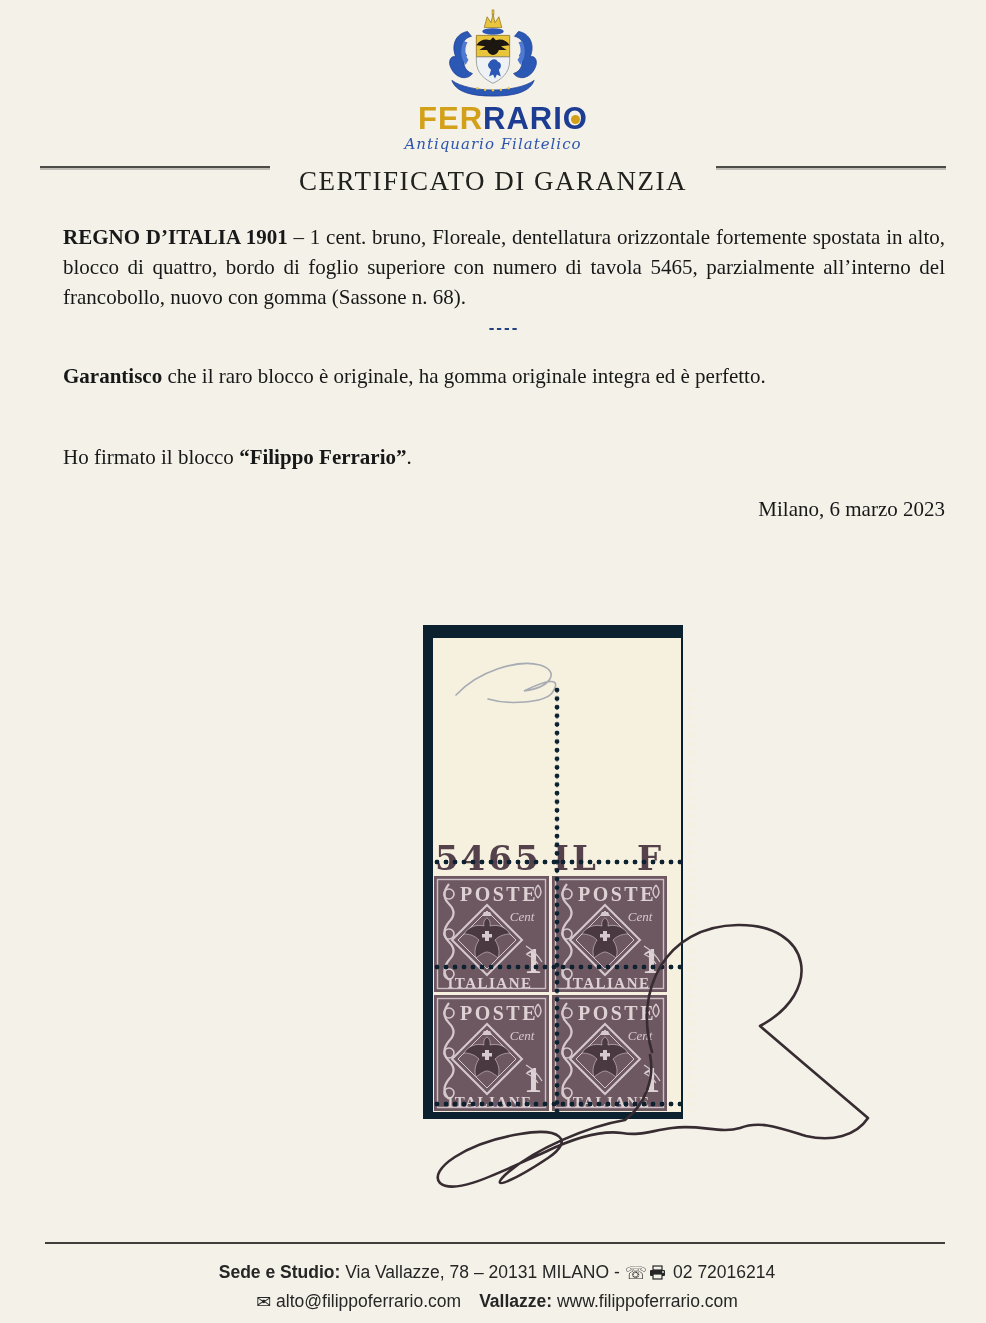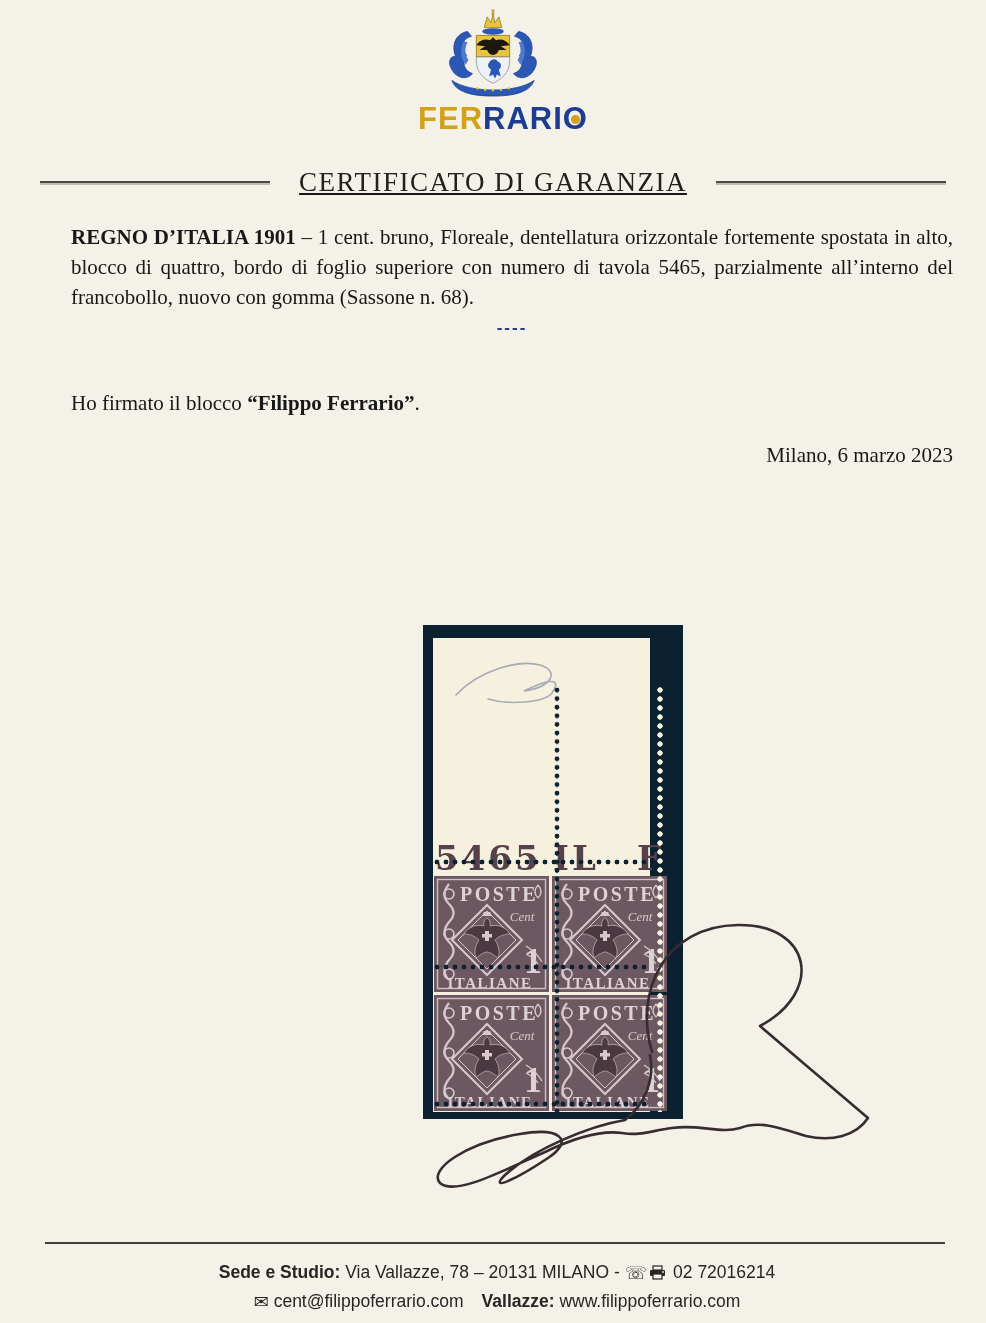--- a/index.html
+++ b/index.html
@@ -22,44 +22,44 @@
     content:"";position:absolute;left:50%;top:54%;width:9px;height:9px;
     margin:-4.5px 0 0 -4.5px;border-radius:50%;background:#d3a019;
   }
   .tagline{
     font-family:"DejaVu Serif",serif;font-style:italic;
     font-size:15px;color:#2d55ae;margin-top:1px;letter-spacing:1px;
   }
   
   .title-row{
     position:absolute;top:166px;left:40px;right:40px;height:32px;
-    display:flex;align-items:center;justify-content:space-between;text-decoration:underline;
+    display:flex;align-items:flex-start;justify-content:space-between;
   }
   .title-rule{width:230px;height:2px;background:#4c4b46;box-shadow:0 2px 0 rgba(90,90,85,.35);}
   .page-title{
     font-size:27px;letter-spacing:1.5px;color:#21211e;
     font-family:"Liberation Serif",serif;white-space:nowrap;padding:0 14px;
   }
   
   .body-text{
     position:absolute;top:222px;left:63px;width:882px;
-    font-size:21px;line-height:30px;text-align:justify;margin-left:8px;
+    font-size:21px;line-height:30px;text-align:justify;
   }
   .body-text p{margin:0;}
   .divider{
     text-align:center;color:#24427f;font-weight:bold;font-size:17px;
     letter-spacing:2px;line-height:18px;margin:7px 0 11px;
     font-family:"Liberation Sans",sans-serif;
   }
   .p3{margin-top:24px !important;}
   .p4{margin-top:51px !important;}
   .date{margin-top:22px !important;text-align:right;}
   
   .photo{position:absolute;left:423px;top:625px;width:260px;height:494px;background:#0b2130;}
-  .photo-inner{position:absolute;left:10px;top:13px;width:217px;height:474px;background:#f6f0df;}
+  .photo-inner{position:absolute;left:10px;top:13px;width:217px;height:474px;background:#f6f0df;padding-left:31px;}
   .pencil{position:absolute;left:15px;top:15px;}
   .plate-row{position:absolute;left:0;top:200px;width:235px;height:42px;}
   .plate-row span{
     position:absolute;top:0;font-family:"DejaVu Serif",serif;font-weight:bold;
     font-size:34px;line-height:40px;color:#55414b;letter-spacing:3px;
   }
   .pn-num{left:2px;}
   .pn-il{left:120px;}
   .pn-f{left:204px;}
   .stamps{position:absolute;left:1px;top:238px;width:233px;height:235px;
@@ -125,31 +125,33 @@
       <path d="M18 76 C36 89 84 89 102 76 C98 87 84 92 60 92 C36 92 22 87 18 76 Z" fill="#2b57b5" stroke="#1d3d93" stroke-width="0.8"></path>
       <g fill="#e9c53c">
         <circle cx="44" cy="84" r="1.2"></circle>
           <circle cx="52" cy="85.5" r="1.2"></circle>
         <circle cx="60" cy="86" r="1.2"></circle>
           <circle cx="68" cy="85.5" r="1.2"></circle>
           <circle cx="76" cy="84" r="1.2"></circle>
       </g>
     </svg>
     <div class="wordmark"><span class="wm-gold">FER</span><span class="wm-blue">RARI</span><span class="wm-o">O</span></div>
+    <div class="tagline">Antiquario Filatelico</div>
   </div>
 
   <div class="title-row">
     <div class="title-rule"></div>
     <div class="page-title">CERTIFICATO DI GARANZIA</div>
     <div class="title-rule"></div>
   </div>
 
   <div class="body-text">
     <p><b>REGNO D’ITALIA 1901</b><span> – 1 cent. bruno, Floreale, dentellatura orizzontale fortemente spostata in alto, blocco di quattro, bordo di foglio superiore con numero di tavola 5465, parzialmente all’interno del francobollo, nuovo con gomma (Sassone n. 68).</span></p>
     <div class="divider">----</div>
+    <p class="p3"><b>Garantisco</b><span> che il raro blocco è originale, ha gomma originale integra ed è perfetto.</span></p>
     <p class="p4"><span>Ho firmato il blocco </span><b>“Filippo Ferrario”</b><span>.</span></p>
     <p class="date">Milano, 6 marzo 2023</p>
   </div>
 
   <svg width="0" height="0" style="position:absolute">
     <symbol id="stampsym" viewBox="0 0 115 116">
       <rect x="0" y="0" width="115" height="116" fill="#6d5861"></rect>
       <rect x="3.5" y="3.5" width="108" height="109" fill="none" stroke="#cdbfc4" stroke-width="1.4"></rect>
 
       <path d="M15 8 q-9 11 0 20 q9 9 0 18 q-9 11 0 20 q9 9 0 18 q-9 11 0 20" fill="none" stroke="#d6c9cd" stroke-width="2.2"></path>
@@ -236,17 +238,17 @@
   <div class="footer">
     <div>
       <b>Sede e Studio:</b><span> Via Vallazze, 78 – 20131 MILANO - </span><span class="glyph-icon">☏</span><svg class="f-icon" width="17" height="15" viewBox="0 0 17 15">
           <rect x="4" y="1" width="9" height="4" fill="#f4f1e8" stroke="#262626" stroke-width="1.2"></rect>
           <rect x="1" y="5" width="15" height="6" rx="1" fill="#262626"></rect>
           <rect x="4" y="9" width="9" height="5" fill="#f4f1e8" stroke="#262626" stroke-width="1.2"></rect>
           <circle cx="14" cy="7" r="0.9" fill="#f4f1e8"></circle>
         </svg><span> 02 72016214</span>
     </div>
     <div>
-      <span class="glyph-icon">✉</span><span class="email-gap"> cent@filippoferrario.com</span><b>Vallazze:</b><span> www.filippoferrario.com</span>
+      <span class="glyph-icon">✉</span><span class="email-gap"> alto@filippoferrario.com</span><b>Vallazze:</b><span> www.filippoferrario.com</span>
     </div>
   </div>
 
 </div>
 
 </body></html>

